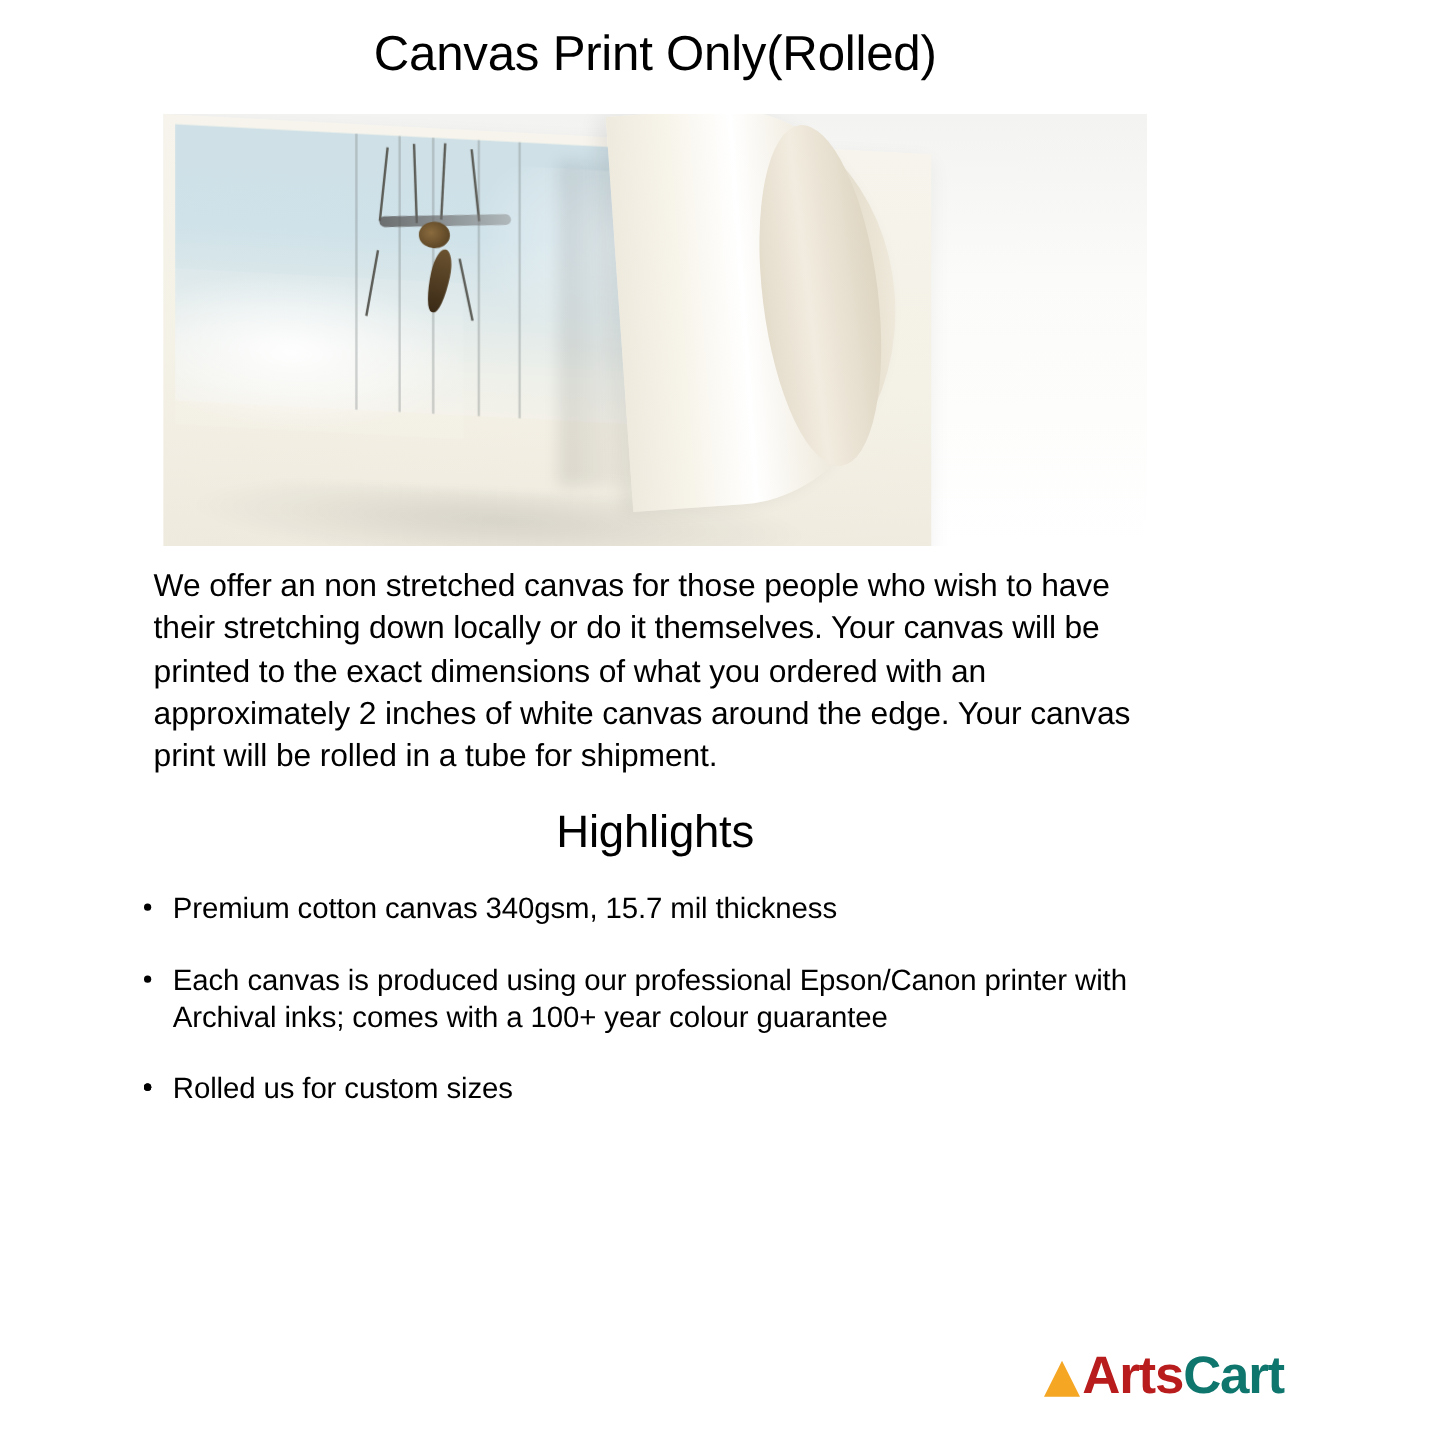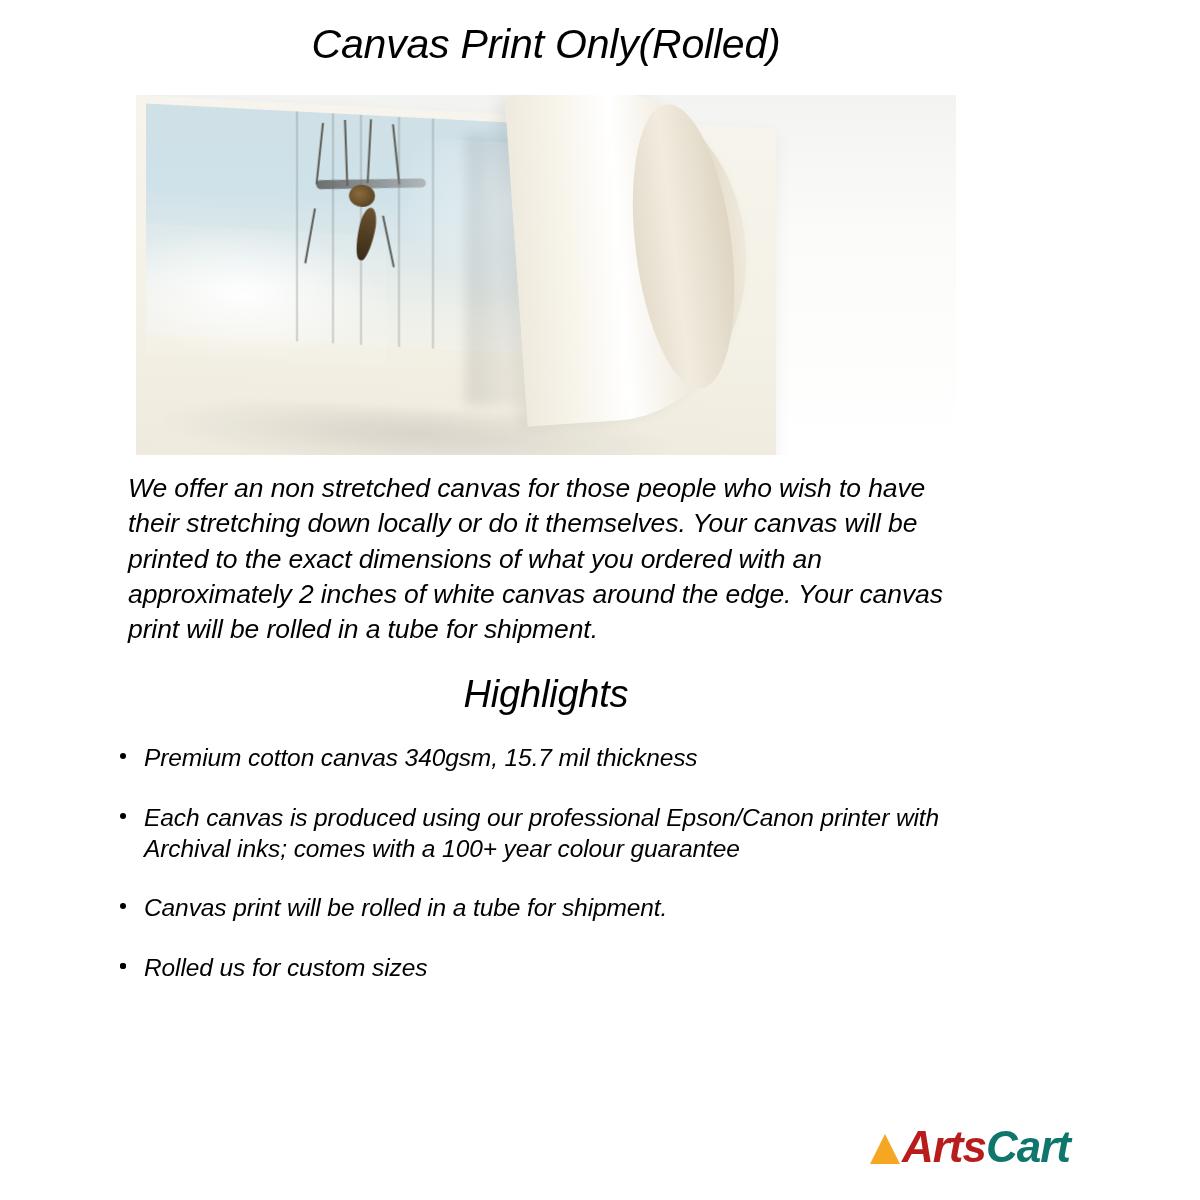--- a/index.html
+++ b/index.html
@@ -14,21 +14,20 @@
     color: #000000;
     overflow: hidden;
     position: relative;
   }
 
   .page {
     width: 1092px;
     height: 1200px;
     position: relative;
     box-sizing: border-box;
-    font-style: italic;
   }
 
   .title {
     text-align: center;
     font-size: 41px;
     font-weight: 400;
     line-height: 1.1;
     padding-top: 22px;
     letter-spacing: -0.2px;
   }
@@ -325,21 +324,20 @@
     <li>
       <span class="dot"></span>
       <span>Premium cotton canvas 340gsm, 15.7 mil thickness</span>
     </li>
     <li>
       <span class="dot"></span>
       <span>Each canvas is produced using our professional Epson/Canon printer with Archival inks; comes with a 100+ year colour guarantee</span>
     </li>
     <li>
       <span class="dot"></span>
-      <span>Canvas print will be rolled in a tube for shipment.</span>
     </li>
     <li>
       <span class="dot"></span>
     </li>
     <li>
       <span class="dot"></span>
       <span>Rolled us for custom sizes</span>
     </li>
   </ul>
 

